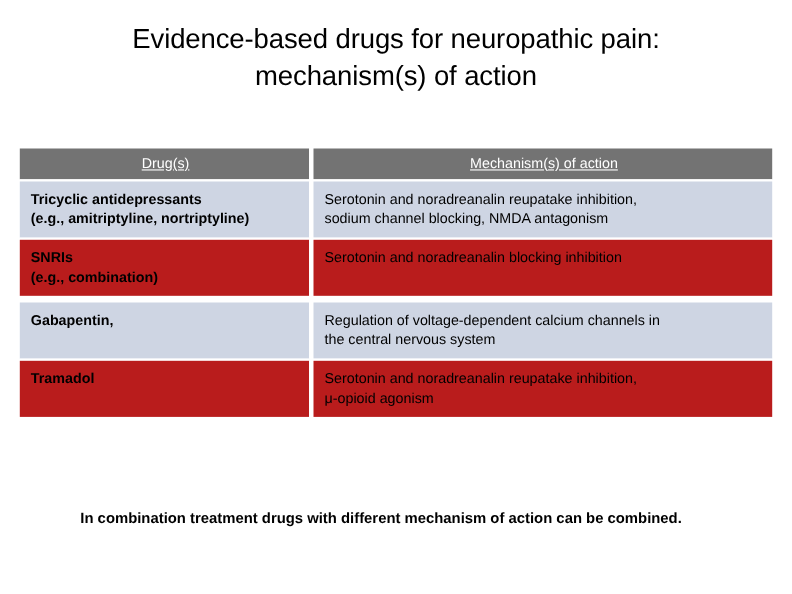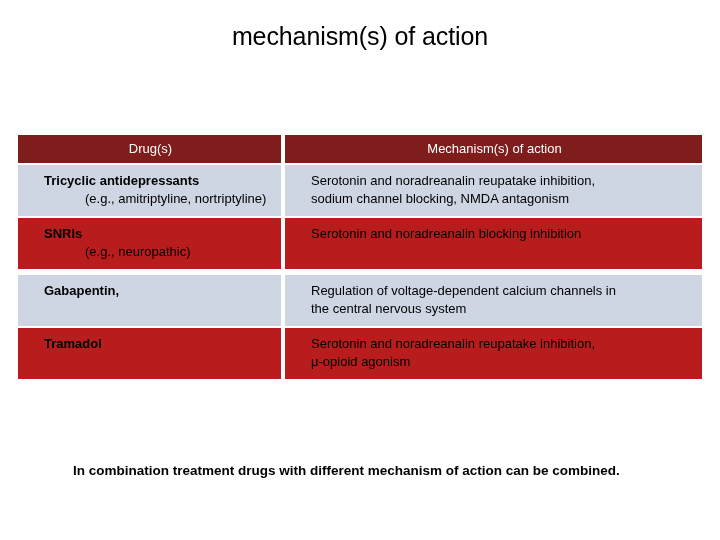--- a/index.html
+++ b/index.html
@@ -53,66 +53,65 @@
     padding: 0;
     vertical-align: top;
   }
 
   .cell-pad {
     padding: 6px 8px 7px 10px;
   }
 
   
   .hdr-cell {
-    background: #7f1d1d;
+    background: #737373;
     color: #ffffff;
     font-size: 13px;
     line-height: 16px;
     font-weight: 400;
     height: 16px;
     box-sizing: border-box;
+    text-decoration: underline;
   }
   .hdr-cell .cell-pad {
     padding: 6px 8px 6px 10px;
   }
   .gap-cell {
     background: #ffffff;
   }
 
   
   tr.row-dark  td.body-cell { background: #CED5E3; }
   tr.row-light td.body-cell { background: #b91c1c; }
 
   td.body-cell {
     font-size: 13px;
     line-height: 18px;
-    padding-left: 16px;
   }
   td.body-cell .cell-pad {
     padding: 7px 10px 8px 10px;
   }
 
   .row-spacer td {
     height: 2px;
     background: #ffffff;
     padding: 0;
     font-size: 0;
     line-height: 0;
   }
 
   .drug-name {
     font-weight: bold;
     display: block;
     white-space: nowrap;
   }
   .drug-sub {
-    font-weight: 400;
-    display: block;
-    white-space: nowrap;
-    margin-left: 41px;
+    font-weight: 700;
+    display: block;
+    white-space: nowrap;
   }
   .mech-line {
     display: block;
     white-space: nowrap;
   }
 
   
   .footer-note {
     position: absolute;
     left: 30px;
@@ -123,20 +122,21 @@
     font-weight: bold;
     color: #000000;
     white-space: nowrap;
     padding-left: 43px;
   }
 </style>
 </head>
 <body>
 
 <div class="slide-title">
+  <span class="t-line">Evidence-based drugs for neuropathic pain:</span>
   <span class="t-line">mechanism(s) of action</span>
 </div>
 
 <table class="drug-table">
   <colgroup>
     <col class="c-drug">
     <col class="c-gap">
     <col class="c-mech">
   </colgroup>
   <thead>
@@ -173,21 +173,21 @@
     </tr>
 
     <tr class="row-spacer">
         <td colspan="3"></td>
       </tr>
 
     <tr class="row-light">
       <td class="body-cell">
         <div class="cell-pad">
           <span class="drug-name">SNRIs</span>
-          <span class="drug-sub">(e.g., neuropathic)</span>
+          <span class="drug-sub">(e.g., combination)</span>
         </div>
       </td>
       <td class="gap-cell"></td>
       <td class="body-cell">
         <div class="cell-pad">
           <span class="mech-line">Serotonin and noradreanalin blocking inhibition</span>
         </div>
       </td>
     </tr>
 

